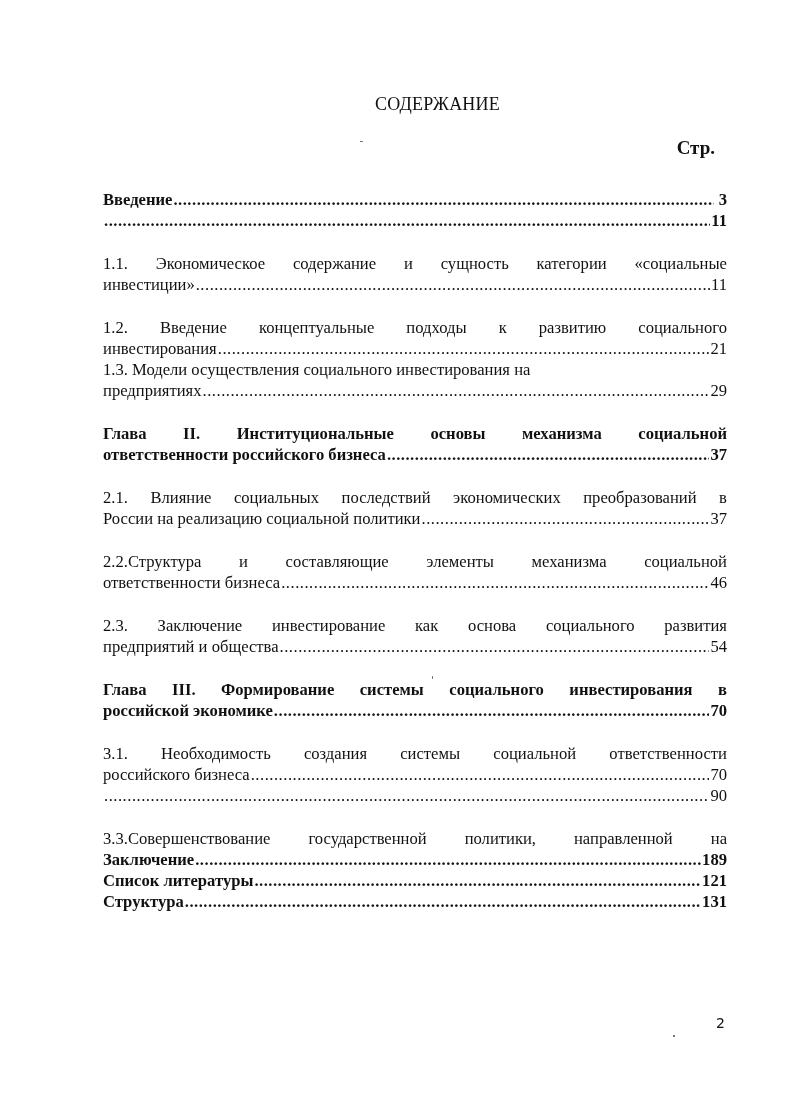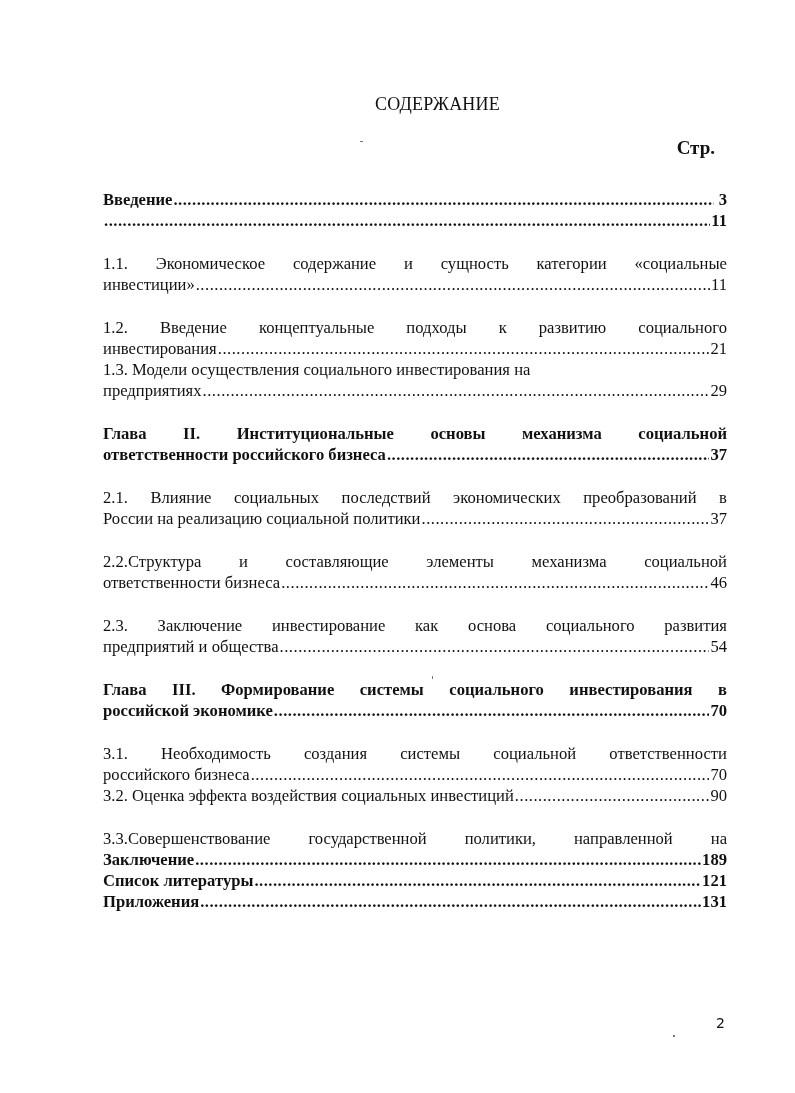--- a/index.html
+++ b/index.html
@@ -173,21 +173,20 @@
           <span class="w">ответственности</span>
         </div>
         <div class="line">
           <span>российского бизнеса</span>
           <span class="dots"></span>
           <span class="pg">70</span>
         </div>
       </div>
       <div class="entry">
         <div class="line">
-          <span>3.2. Оценка эффекта воздействия социальных инвестиций</span>
           <span class="dots"></span>
           <span class="pg">90</span>
         </div>
       </div>
       <div class="entry">
         <div class="line just">
           <span class="w">3.3.Совершенствование</span>
           <span class="w">государственной</span>
           <span class="w">политики,</span>
           <span class="w">направленной</span>
@@ -203,21 +202,21 @@
       </div>
       <div class="entry b">
         <div class="line">
           <span>Список литературы</span>
           <span class="dots"></span>
           <span class="pg">121</span>
         </div>
       </div>
       <div class="entry b">
         <div class="line">
-          <span>Приложения</span>
+          <span>Структура</span>
           <span class="dots"></span>
           <span class="pg">131</span>
         </div>
       </div>
     </div>
 
   <div class="speck" style="left:432px;top:676px;width:1px;height:3px;"></div>
   <div class="pagenum">2</div>
   <div class="speck" style="left:673px;top:1035px;"></div>
 </div>

